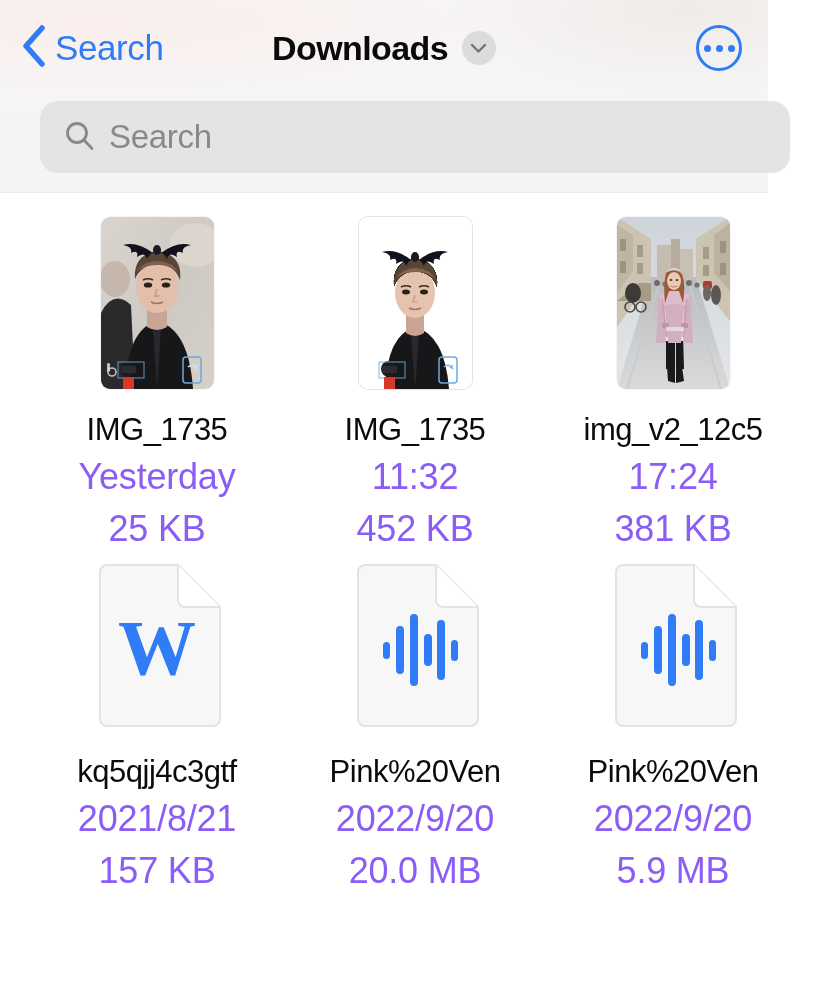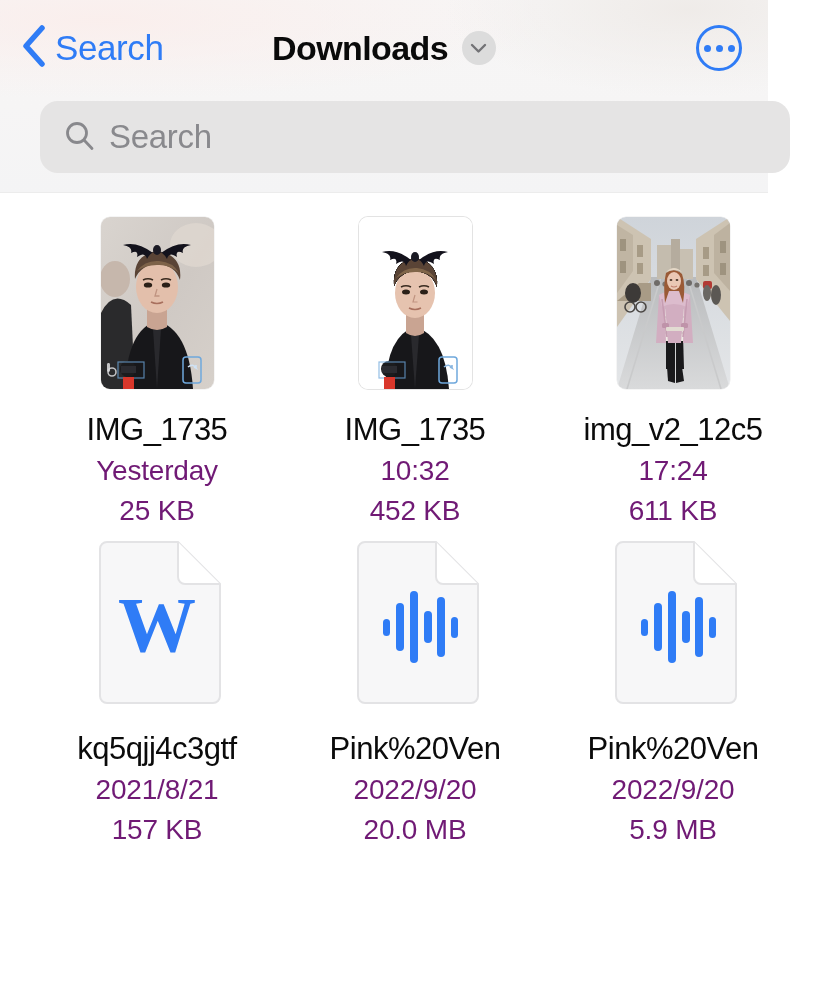--- a/index.html
+++ b/index.html
@@ -147,22 +147,22 @@
     margin-bottom: 16px;
   }
   .file-name {
     font-size: 31px;
     color: #0b0b0b;
     letter-spacing: -0.5px;
     line-height: 1.35;
     white-space: nowrap;
   }
   .file-date, .file-size {
-    font-size: 28px;
-    color: #701a75;
+    font-size: 36px;
+    color: #8b5cf6;
     letter-spacing: -0.2px;
     line-height: 1.45;
   }
 
   
   .photo {
     width: 113px;
     height: 172px;
     border-radius: 9px;
     overflow: hidden;
@@ -316,21 +316,21 @@
           <circle cx="30" cy="152" r="8" fill="#1c1c1e"></circle>
           <rect x="23" y="149" width="15" height="7" fill="#2b2b30"></rect>
           <rect x="20" y="145" width="26" height="16" fill="none" stroke="#6fa8dc" stroke-width="1.2" opacity=".75"></rect>
           <rect x="25" y="160" width="11" height="12" fill="#d9372b"></rect>
           <rect x="80" y="140" width="18" height="26" rx="3" fill="none" stroke="#6fa8dc" stroke-width="1.5"></rect>
           <path d="M85 150 q5 -4 8 1 l-2 -1 m2 1 l0 -3" stroke="#8ab6e0" stroke-width="1.6" fill="none"></path>
         </svg>
       </div>
     </div>
     <div class="file-name">IMG_1735</div>
-    <div class="file-date">10:32</div>
+    <div class="file-date">11:32</div>
     <div class="file-size">452 KB</div>
   </div>
 
   <div class="file-cell">
     <div class="thumb-box">
       <div class="photo">
         <svg viewBox="0 0 113 172" preserveAspectRatio="xMidYMid slice">
           <defs>
             <linearGradient id="sky" x1="0" y1="0" x2="0" y2="1">
               <stop offset="0%" stop-color="#cfd4da"></stop>
@@ -404,21 +404,21 @@
           <ellipse cx="54" cy="63" rx="1.4" ry="1" fill="#4a3628"></ellipse>
           <ellipse cx="60" cy="63" rx="1.4" ry="1" fill="#4a3628"></ellipse>
           <path d="M54 69 Q57 71 60 69" stroke="#c07f6c" stroke-width="1.1" fill="none"></path>
 
           <path d="M49 55 Q57 47 65 55 Q57 51 49 55 Z" fill="#e4d7c6"></path>
         </svg>
       </div>
     </div>
     <div class="file-name">img_v2_12c5</div>
     <div class="file-date">17:24</div>
-    <div class="file-size">611 KB</div>
+    <div class="file-size">381 KB</div>
   </div>
 
   <div class="file-cell">
     <div class="thumb-box">
       <svg class="doc-icon" viewBox="0 0 127 163">
         <path d="M6 8 a7 7 0 0 1 7 -7 H84 L126 43 V155 a7 7 0 0 1 -7 7 H13 a7 7 0 0 1 -7 -7 Z" fill="#f7f7f8" stroke="#e3e3e5" stroke-width="2"></path>
         <path d="M84 1 V36 a7 7 0 0 0 7 7 H126" fill="#ffffff" stroke="#e3e3e5" stroke-width="2"></path>
         <text x="63" y="110" font-family="'Liberation Serif', serif" font-size="78" font-weight="bold" fill="#2f7cf6" text-anchor="middle">W</text>
       </svg>
     </div>

